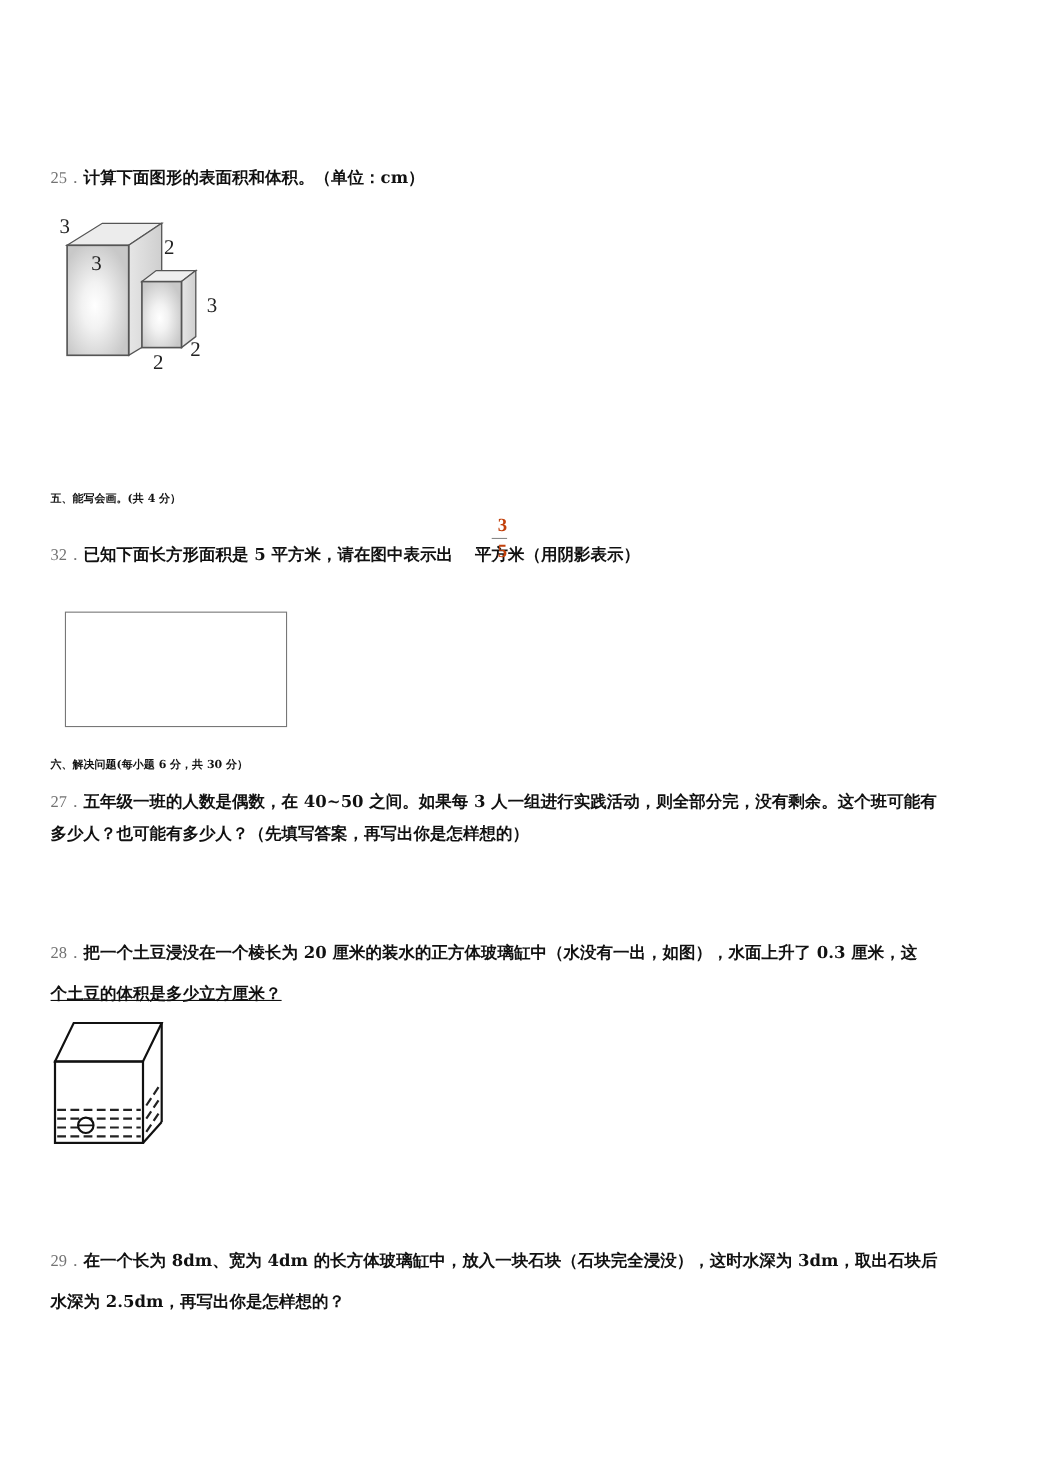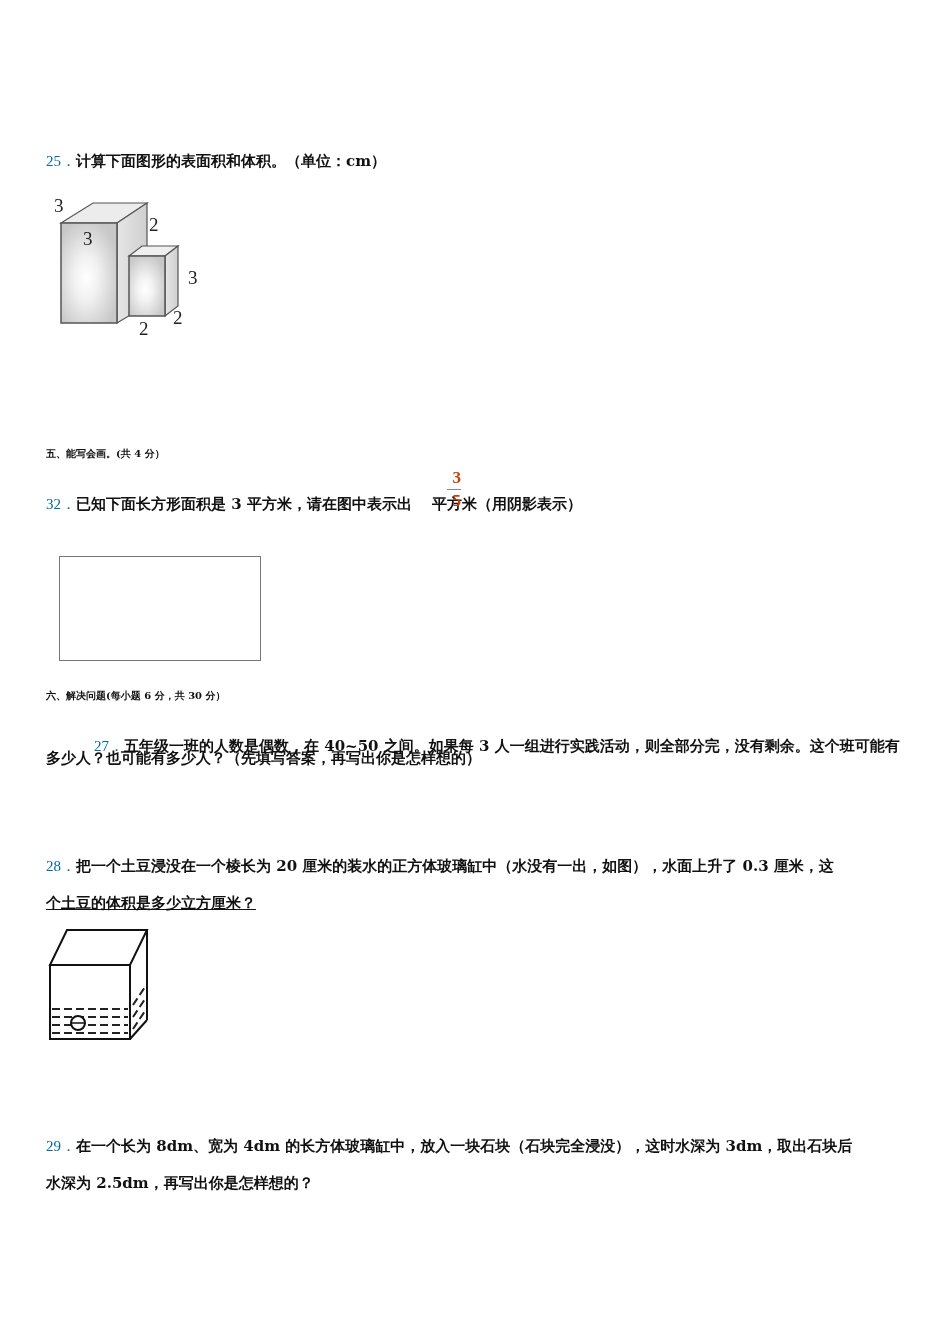--- a/index.html
+++ b/index.html
@@ -1,19 +1,19 @@
 <!DOCTYPE html>
 <html><head>
 <meta charset="utf-8">
 <style>
   html, body { margin: 0; padding: 0; background: #ffffff; }
   body { width: 950px; height: 1344px; position: relative; overflow: hidden;
          font-family: "DejaVu Serif", "Liberation Serif", serif; color: #111; }
   .line { position: absolute; left: 46px; font-size: 15px; font-weight: bold; white-space: nowrap; line-height: 20px; }
-  .num { font-weight: normal; color: #0369a1; font-family: "Liberation Serif", serif; }
+  .num { font-weight: normal; color: #737373; font-family: "Liberation Serif", serif; }
   .heading { position: absolute; left: 46px; font-size: 10px; font-weight: bold; white-space: nowrap; line-height: 20px; }
   .frac { position: absolute; font-family: "Liberation Serif", serif; font-weight: bold; font-size: 17px; color: #c2410c; text-align: right; width: 14px; }
   .frac .bar { display: block; height: 1px; background: #888; margin: 1px 0; }
   .fig { position: absolute; }
   .rect-box { position: absolute; left: 59px; top: 556px; width: 202px; height: 105px; border: 1.5px solid #777; box-sizing: border-box; }
 </style>
 </head>
 <body>
 
 <div class="line" style="top:151px;">
@@ -46,33 +46,33 @@
     <text x="104" y="41">2</text>
     <text x="143" y="94">3</text>
     <text x="128" y="134">2</text>
     <text x="94" y="145">2</text>
   </g>
 </svg>
 
 <div class="heading" style="top:444px;">五、能写会画。(共 4 分）</div>
 
 <div class="line" style="top:494px;">
-  <span class="num">32．</span><span>已知下面长方形面积是 3 平方米，请在图中表示出</span><span style="display:inline-block;width:20px;"></span><span>平方米（用阴影表示）</span>
+  <span class="num">32．</span><span>已知下面长方形面积是 5 平方米，请在图中表示出</span><span style="display:inline-block;width:20px;"></span><span>平方米（用阴影表示）</span>
 </div>
 <div class="frac" style="left:447px; top:468px;">
   <span>3</span>
   <span class="bar"></span>
   <span>5</span>
 </div>
 
 <div class="rect-box"></div>
 
 <div class="heading" style="top:686px;">六、解决问题(每小题 6 分，共 30 分）</div>
 
-<div class="line" style="top:736px;margin-left:48px;">
+<div class="line" style="top:719px;">
   <span class="num">27．</span><span>五年级一班的人数是偶数，在 40~50 之间。如果每 3 人一组进行实践活动，则全部分完，没有剩余。这个班可能有</span>
 </div>
 <div class="line" style="top:748px;">多少人？也可能有多少人？（先填写答案，再写出你是怎样想的）</div>
 
 <div class="line" style="top:856px;">
   <span class="num">28．</span><span>把一个土豆浸没在一个棱长为 20 厘米的装水的正方体玻璃缸中（水没有一出，如图），水面上升了 0.3 厘米，这</span>
 </div>
 <div class="line" style="top:893px;text-decoration:underline;">个土豆的体积是多少立方厘米？</div>
 
 <svg class="fig" style="left:45px; top:925px;" width="110" height="120" viewBox="0 0 110 120">

